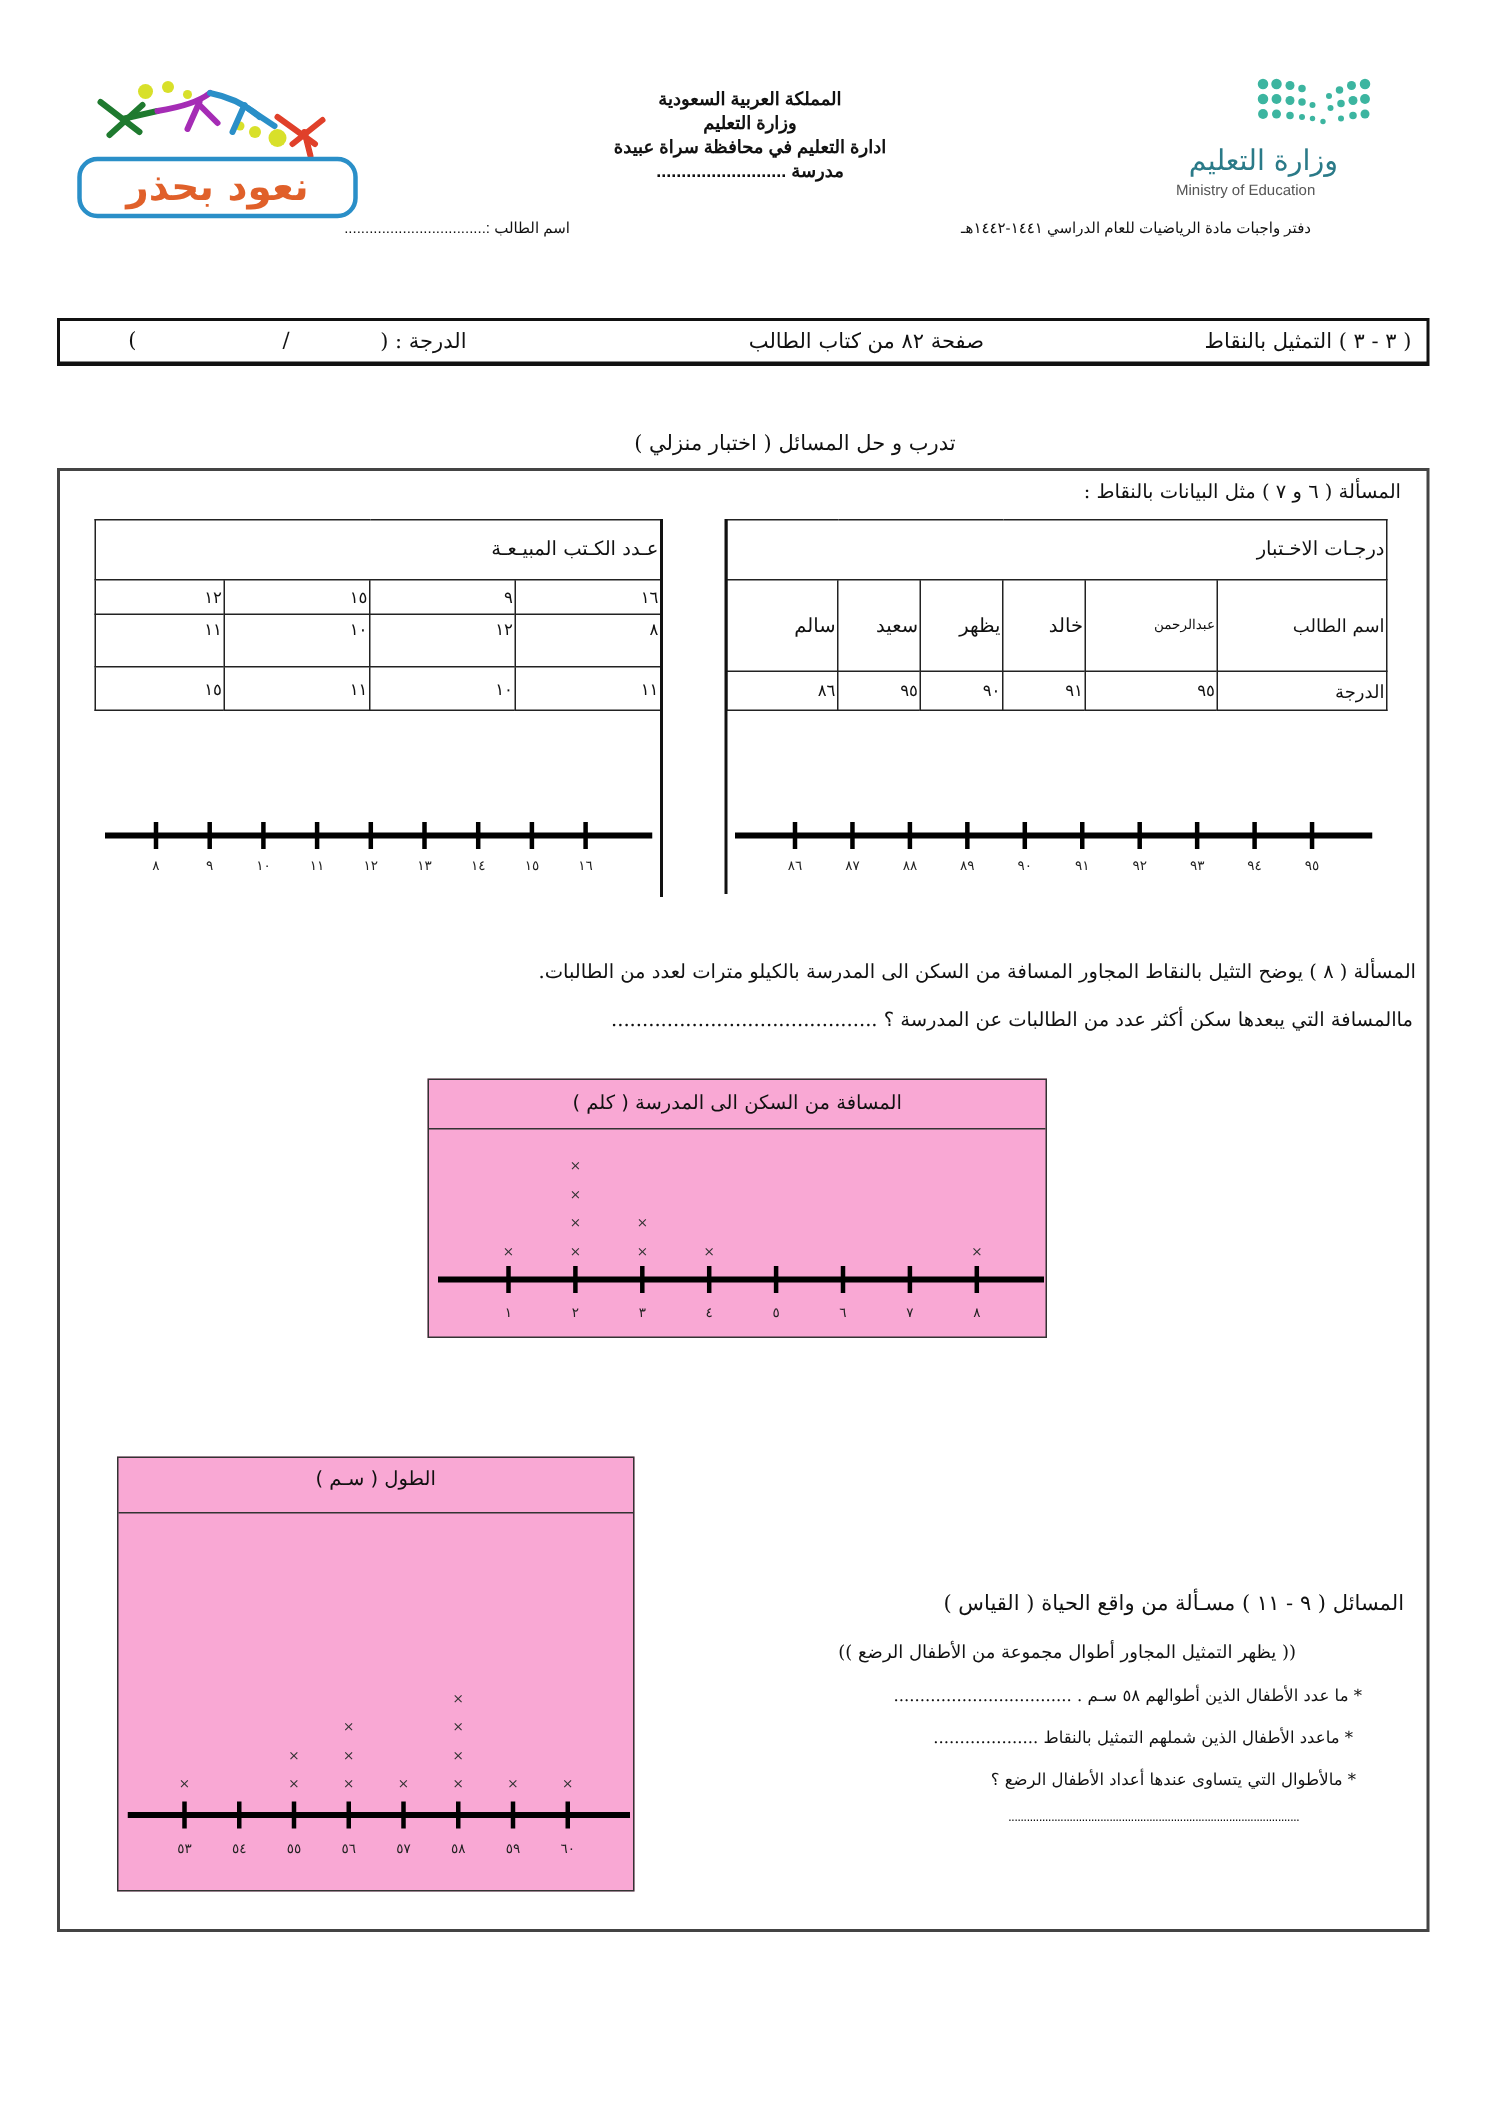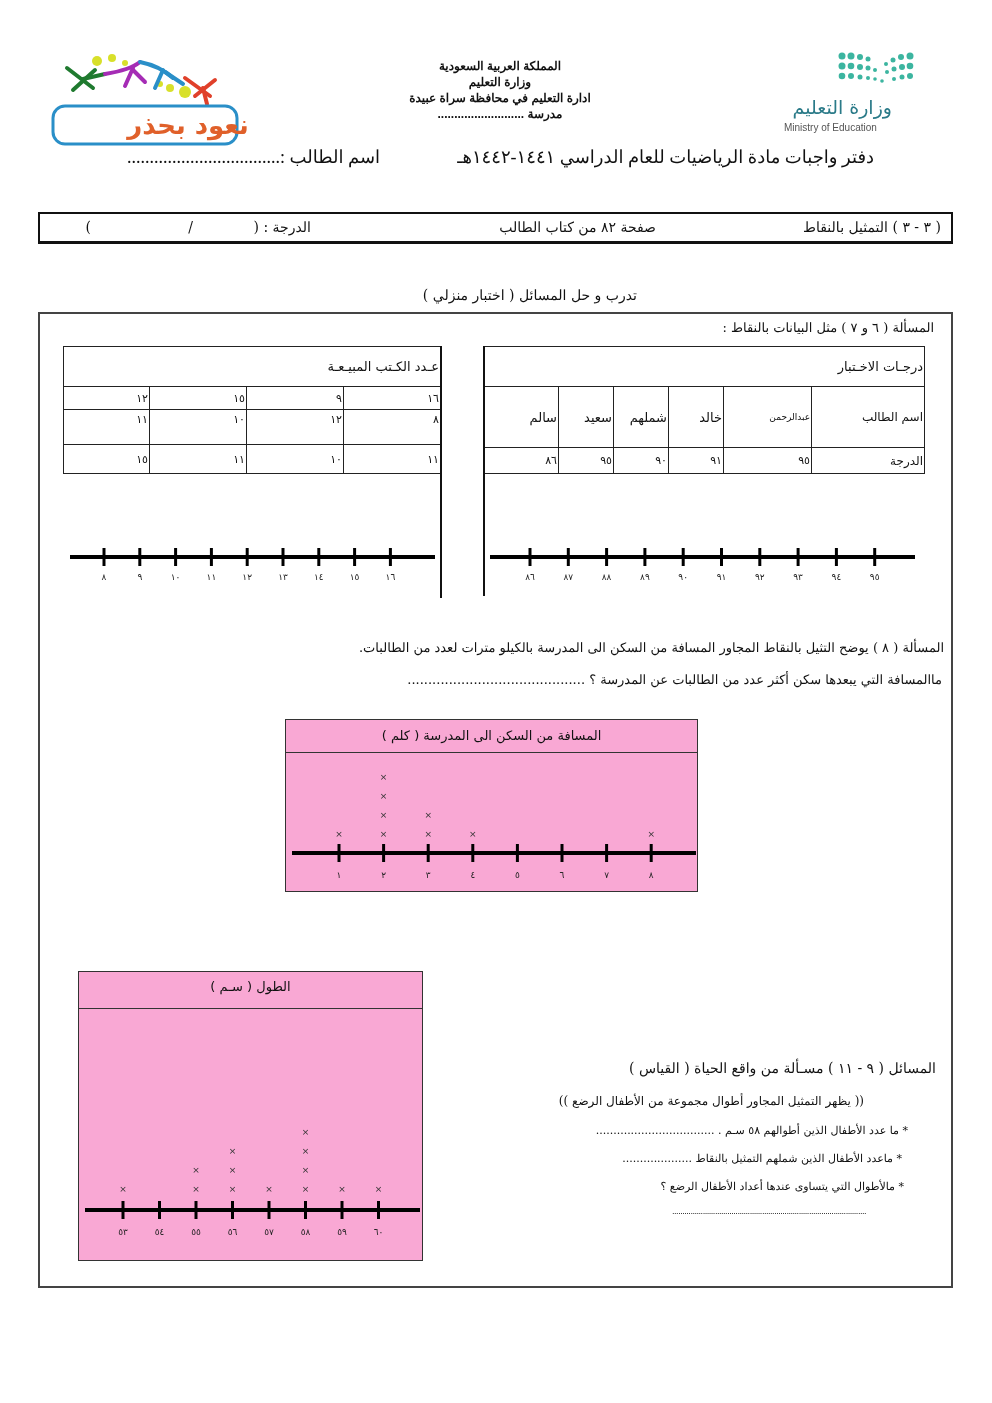--- a/index.html
+++ b/index.html
@@ -2,21 +2,21 @@
 <html><head>
 <meta charset="utf-8">
 <style>
   html, body { margin:0; padding:0; }
   body { width:992px; height:1403px; background:#fff; position:relative; font-family:"DejaVu Sans", sans-serif; color:#111; overflow:hidden; }
   .abs { position:absolute; }
   .rtl { direction:rtl; }
   .hdr-center { left:380px; top:58px; width:240px; text-align:center; font-family:"Liberation Sans", sans-serif; font-weight:bold; font-size:12px; line-height:16px; direction:rtl; }
   .logo-right { left:780px; top:44px; width:140px; height:95px; }
   .logo-left { left:45px; top:48px; width:198px; height:98px; }
-  .line1 { top:146px; font-family:Liberation Serif, serif; font-size:18px; }
+  .line1 { top:146px; font-family:Liberation Sans, sans-serif; font-size:10px; }
   .title-box { left:38px; top:212px; width:915px; height:32px; border:2px solid #111; border-bottom-width:3px; box-sizing:border-box; font-family:"DejaVu Serif", serif; font-size:14px; }
   .title-box span { position:absolute; top:5px; }
   .main-box { left:38px; top:312px; width:915px; height:976px; border:2px solid #444; box-sizing:border-box; }
   .serif { font-family:"DejaVu Serif", serif; }
   table.dt { border-collapse:collapse; direction:rtl; font-family:"DejaVu Sans", sans-serif; font-size:11px; }
   table.dt td { border:1px solid #222; }
   .vline { width:2px; background:#111; }
   .chartbox { border:1.5px solid #333; box-sizing:border-box; background:#f9a8d4; }
   .chartbox .cap { position:absolute; left:0; right:0; top:0; border-bottom:1.5px solid #333; text-align:center; font-size:13px; direction:rtl; }
   svg text { font-family:"DejaVu Sans", sans-serif; }
@@ -89,21 +89,21 @@
         <path d="M118 22 L110 40"></path>
         <path d="M120 24 L138 36"></path>
       </g>
     <g stroke="#e0402a" stroke-width="4" stroke-linecap="round" fill="none">
         <path d="M140 30 L165 48"></path>
         <path d="M150 48 L170 32"></path>
         <path d="M158 40 L162 56"></path>
       </g>
     <rect x="8" y="58" width="184" height="38" rx="12" fill="none" stroke="#2a8fc8" stroke-width="3"></rect>
   </svg>
-  <div style="position:absolute;left:8px;width:184px;top:58px;height:38px;line-height:38px;text-align:center;font-weight:bold;font-size:26px;color:#e0602a;direction:rtl;padding-left:43px;">نعود بحذر</div>
+  <div style="position:absolute;left:8px;width:184px;top:58px;height:38px;line-height:38px;text-align:center;font-weight:bold;font-size:26px;color:#e0602a;direction:rtl;">نعود بحذر</div>
 </div>
 
 <div class="abs line1 rtl" style="right:118px;">دفتر واجبات مادة الرياضيات للعام الدراسي ١٤٤١-١٤٤٢هـ</div>
 <div class="abs line1 rtl" style="right:612px;">اسم الطالب :..................................</div>
 
 <div class="abs title-box rtl">
   <span style="right:10px;text-align:center;">( ٣ - ٣ ) التمثيل بالنقاط</span>
   <span style="right:295px;">صفحة ٨٢ من كتاب الطالب</span>
   <span style="right:640px;">الدرجة :  (</span>
   <span style="right:758px;">/</span>
@@ -118,21 +118,21 @@
 
 <table class="dt abs" style="left:484px;top:346px;width:441px;">
   <tbody>
       <tr style="height:40px;">
         <td colspan="6" style="font-size:13px;">درجـات الاخـتبار</td>
       </tr>
   <tr style="height:61px;">
     <td style="width:110px;font-size:12px;">اسم الطالب</td>
     <td style="width:85px;font-size:9px;">عبدالرحمن</td>
     <td style="width:52px;font-size:13px;">خالد</td>
-    <td style="width:52px;font-size:13px;">شملهم</td>
+    <td style="width:52px;font-size:13px;">يظهر</td>
     <td style="width:52px;font-size:13px;">سعيد</td>
     <td style="font-size:13px;">سالم</td>
   </tr>
   <tr style="height:26px;">
     <td style="font-size:12px;">الدرجة</td>
     <td>٩٥</td>
     <td>٩١</td>
     <td>٩٠</td>
     <td>٩٥</td>
     <td>٨٦</td>

